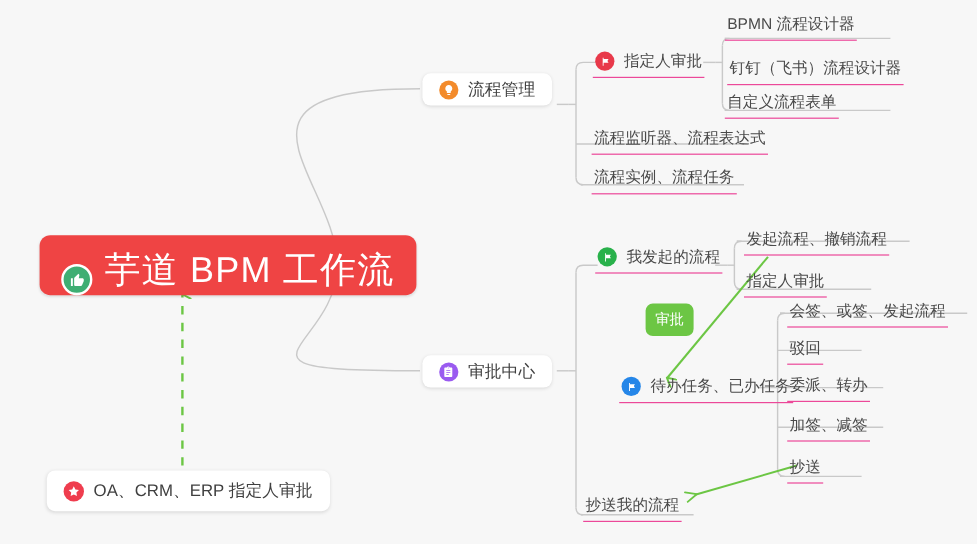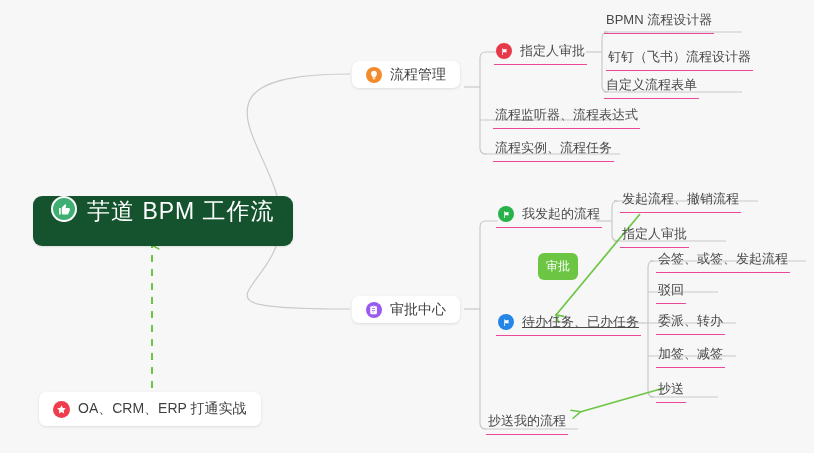--- a/index.html
+++ b/index.html
@@ -10,26 +10,26 @@
     overflow:hidden;
     position:relative;
   }
   #stage{position:absolute;left:0;top:0;width:814px;height:453px;}
   svg.links{position:absolute;left:0;top:0;width:814px;height:453px;pointer-events:none;}
 
   .node{position:absolute;box-sizing:border-box;white-space:nowrap;}
 
   
   .root{
-    background:#14532d;
+    background:#ef4444;
     color:#ffffff;
     border-radius:9px;
-    display:flex;align-items:flex-start;
+    display:flex;align-items:flex-end;
     padding:0 18px;
-    font-size:23px;
+    font-size:30px;
     letter-spacing:1px;
     box-shadow:0 1px 2px rgba(0,0,0,.10);
   }
   .root .label{margin-left:10px;}
 
   
   .card{
     background:#ffffff;
     border-radius:7px;
     display:flex;align-items:center;
@@ -217,21 +217,21 @@
   </div>
 
   <div class="node leaf" style="left:620px;top:190px;">
     <span class="label">发起流程、撤销流程</span>
   </div>
 
   <div class="node leaf" style="left:620px;top:225px;">
     <span class="label">指定人审批</span>
   </div>
 
-  <div class="node leaf with-icon" style="left:496px;top:313px;text-decoration:underline;">
+  <div class="node leaf with-icon" style="left:516px;top:313px;">
     <span class="ic ic-blue">
       <svg width="9" height="9" viewBox="0 0 24 24" fill="#ffffff">
         <path d="M6 3v18h2v-7h11l-2.5-4L19 6H8V3z"></path>
       </svg>
     </span>
     <span class="label">待办任务、已办任务</span>
   </div>
 
   <div class="node leaf" style="left:656px;top:250px;">
     <span class="label">会签、或签、发起流程</span>
@@ -260,16 +260,16 @@
   <div class="node tag" style="left:538px;top:253px;">
     <span class="label">审批</span>
   </div>
 
   <div class="node card" style="left:39px;top:392px;height:34px;">
     <span class="ic ic-red2" style="width:17px;height:17px;">
       <svg width="11" height="11" viewBox="0 0 24 24" fill="#ffffff">
         <path d="M12 2.6l2.9 5.9 6.5.9-4.7 4.6 1.1 6.5-5.8-3-5.8 3 1.1-6.5L2.6 9.4l6.5-.9z"></path>
       </svg>
     </span>
-    <span class="label">OA、CRM、ERP 打通实战</span>
+    <span class="label">OA、CRM、ERP 指定人审批</span>
   </div>
 
 </div>
 
 </body></html>

